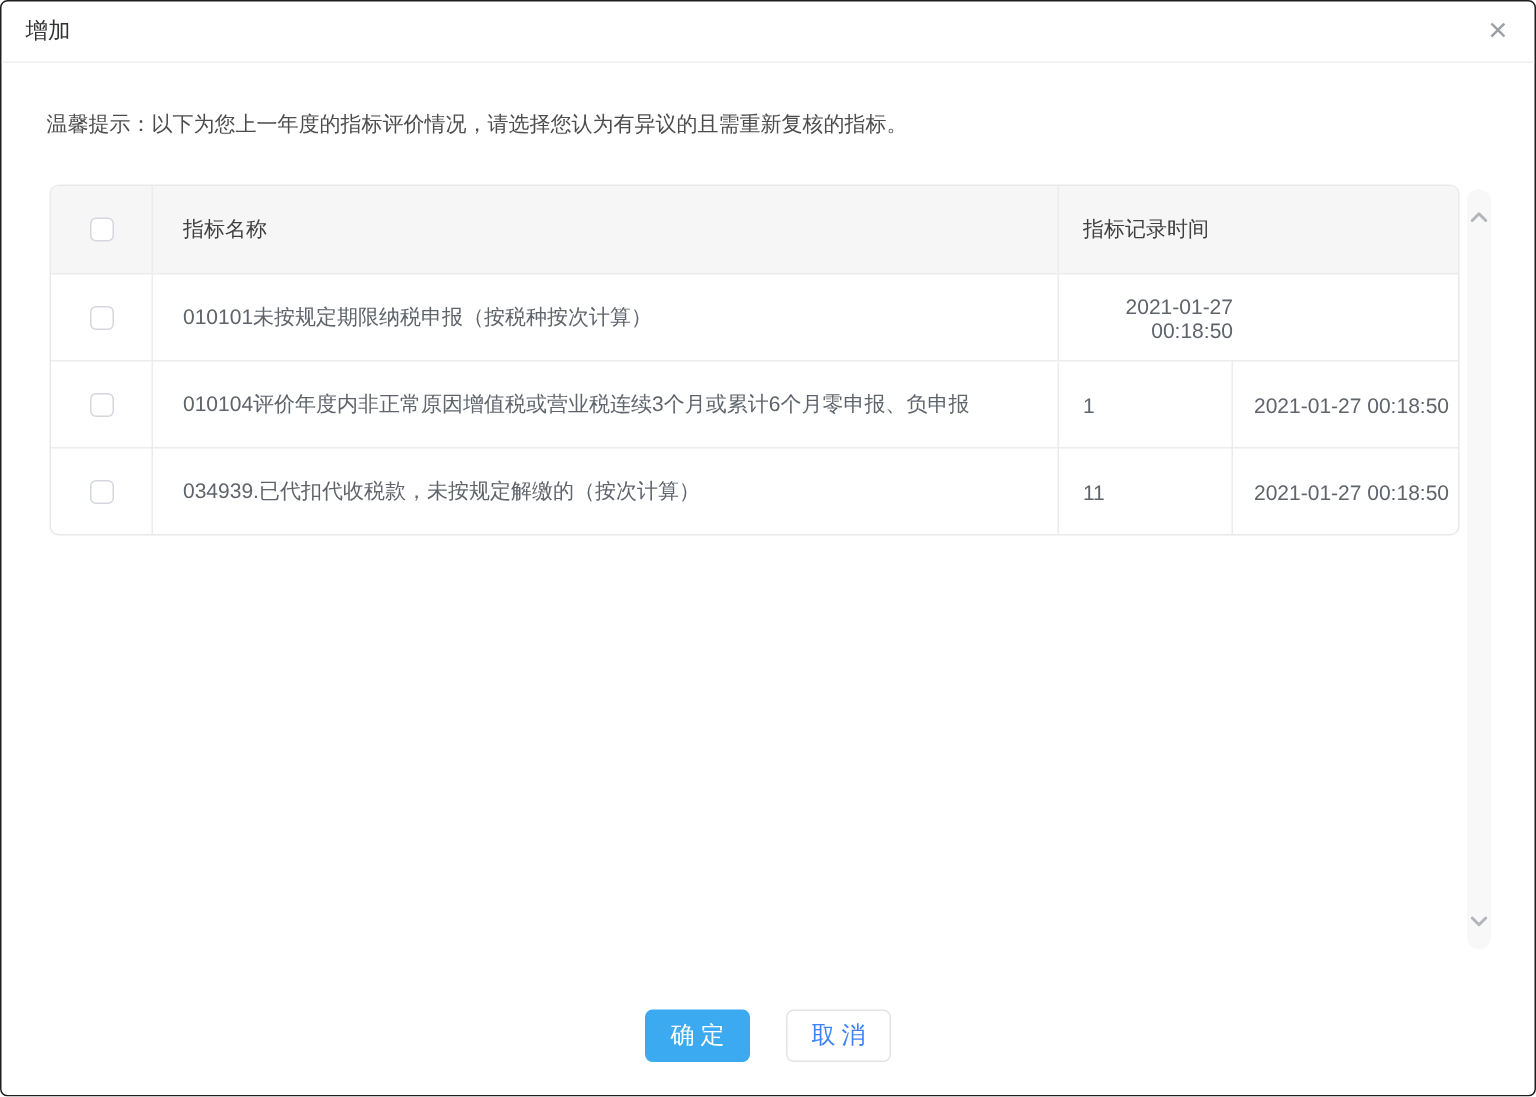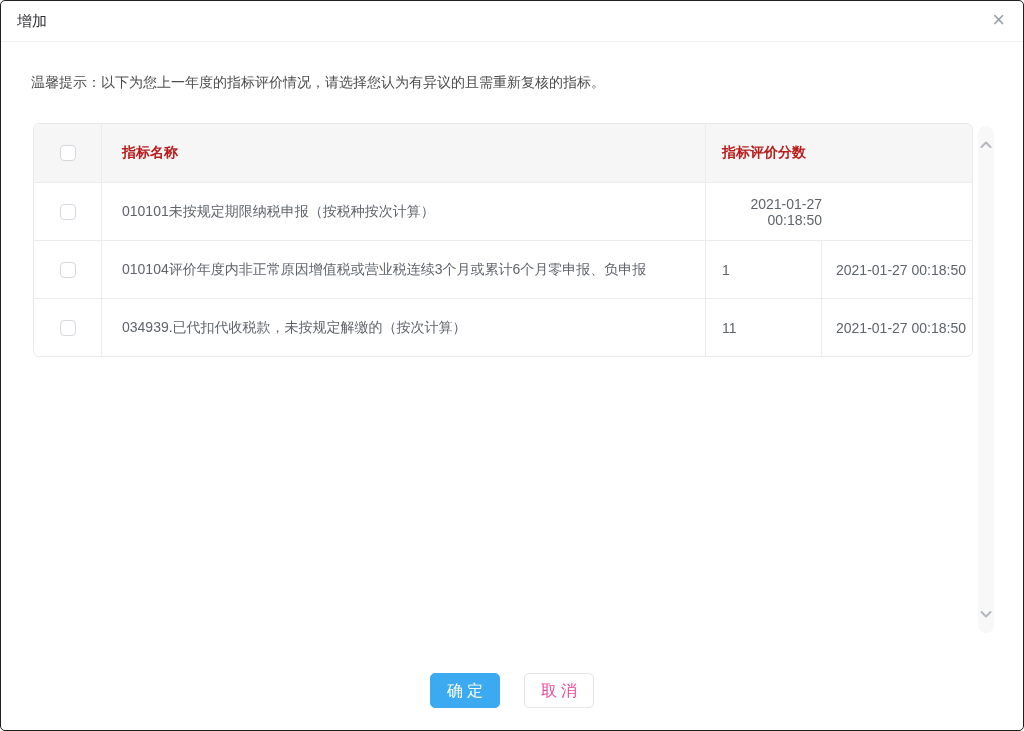--- a/index.html
+++ b/index.html
@@ -56,21 +56,21 @@
     display: flex; align-items: center;
     font-size: 14px; color: #5f646b;
     border-right: 1px solid #ececee;
     overflow: hidden;
   }
   .td:last-child { border-right: none; }
   .td.col-check { justify-content: center; }
   .td.col-name  { padding-left: 20px; padding-right: 12px; }
   .td.col-score { padding-left: 16px; }
   .td.col-time  { padding-left: 14px; }
-  .th { font-weight: bold; color: #b91c1c; }
+  .th { font-weight: normal; color: #404040; }
   .checkbox {
     display: inline-block;
     width: 16px; height: 16px;
     background: #fff;
     border: 1px solid #d4d7dd;
     border-radius: 4px;
     cursor: pointer;
   }
   
   .scrollbar {
@@ -103,42 +103,42 @@
     line-height: 33px;
   }
   .btn-primary {
     background: var(--primary, #3caaf0);
     border: 1px solid var(--primary, #3caaf0);
     color: #fff;
   }
   .btn-plain {
     background: #fff;
     border: 1px solid #e2e3e6;
-    color: #ec4899;
+    color: #3b82f6;
   }
 </style>
 </head>
 <body>
 
 <div class="dialog">
 
   <div class="dialog-header">
     <span class="dialog-title">增加</span>
     <span class="dialog-close">×</span>
   </div>
 
   <div class="tip">温馨提示：以下为您上一年度的指标评价情况，请选择您认为有异议的且需重新复核的指标。</div>
 
   <div class="table">
     <div class="tr thead">
       <div class="td col-check">
         <span class="checkbox"></span>
       </div>
       <div class="td col-name th">指标名称</div>
-      <div class="td col-score th">指标评价分数</div>
+      <div class="td col-score th">指标记录时间</div>
     </div>
 
     <div class="tr">
       <div class="td col-check">
         <span class="checkbox"></span>
       </div>
       <div class="td col-name">010101未按规定期限纳税申报（按税种按次计算）</div>
       <div class="td col-time">2021-01-27 00:18:50</div>
     </div>
 

